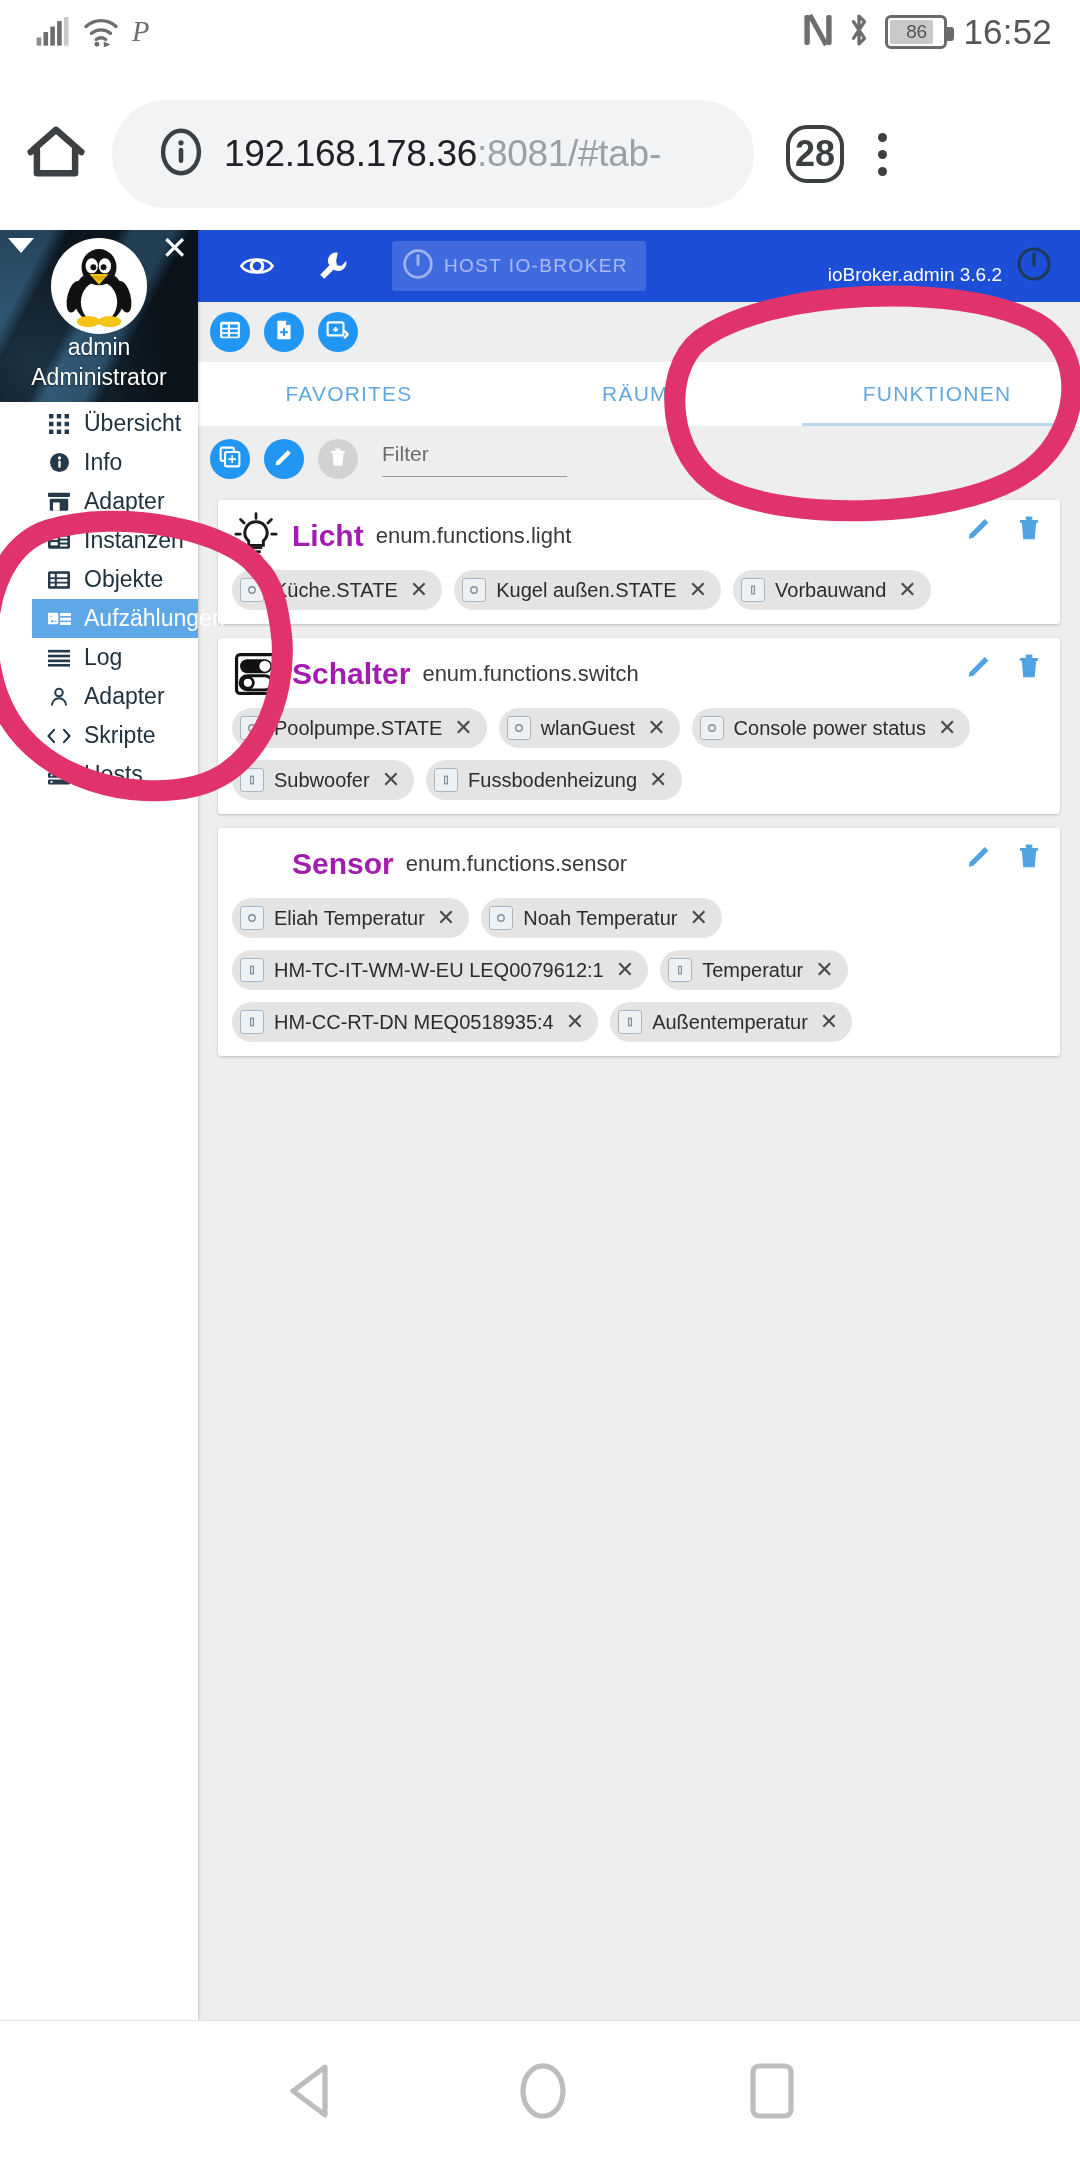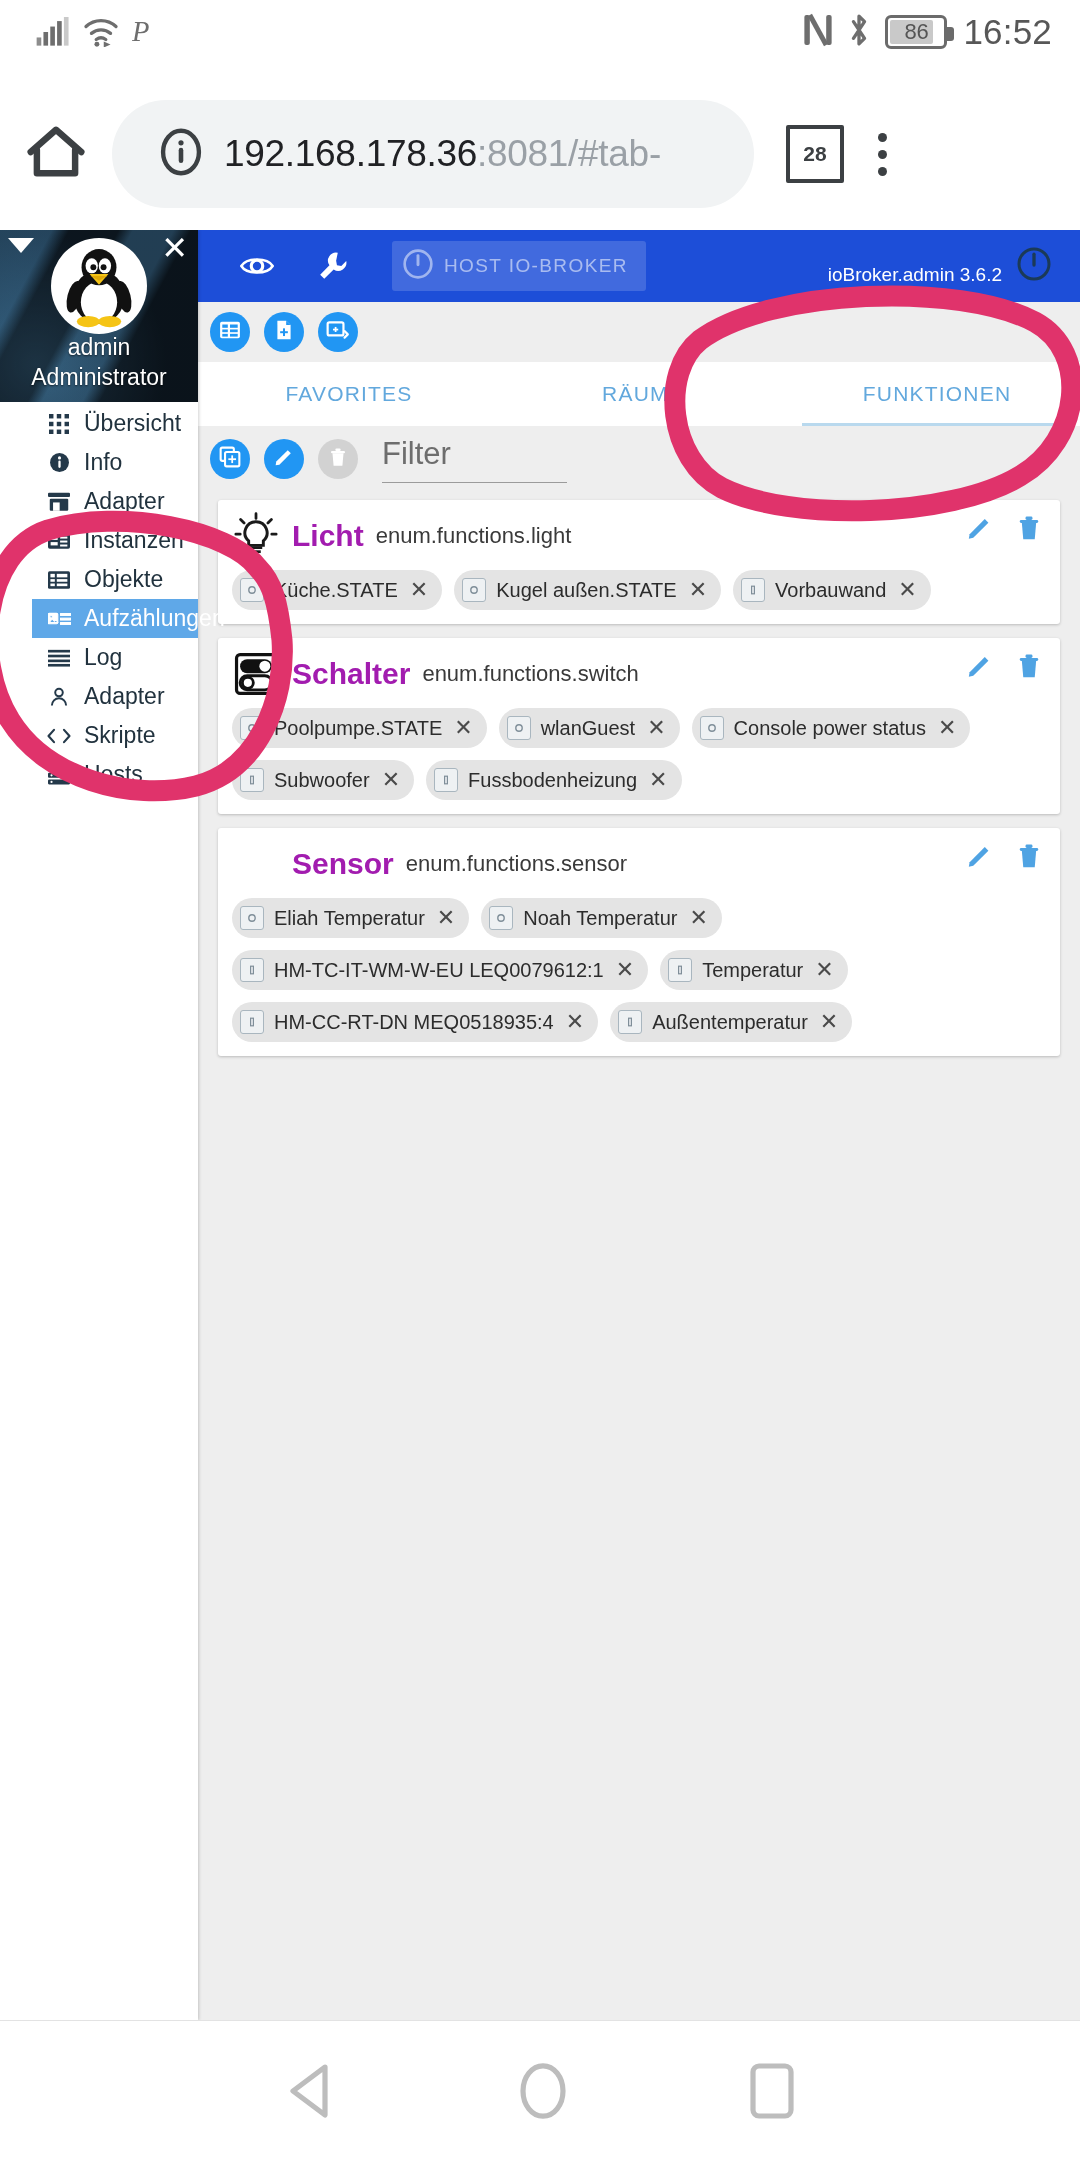--- a/index.html
+++ b/index.html
@@ -26,21 +26,21 @@
     background: #ffffff;
   }
   .battery::after {
     content: ""; position: absolute; right: -10px; top: 9px;
     width: 7px; height: 14px; background: #6b6b6b; border-radius: 0 3px 3px 0;
   }
   .battery .fill {
     position: absolute; left: 2px; top: 2px; bottom: 2px; width: 76%;
     background: #c9c9c9; border-radius: 2px;
   }
-  .battery .lvl { position: relative; font-size: 22px; color: #555; letter-spacing: -.3px; font-weight: 500;}
+  .battery .lvl { position: relative; font-size: 19px; color: #555; letter-spacing: -.3px; font-weight: 500;}
   .sb-clock { font-size: 35px; color: #575757; letter-spacing: .2px; margin-left: 2px; }
 
   
   .browserbar {
     position: absolute; left: 0; top: 78px; width: 1080px; height: 152px;
     background: #ffffff; display: flex; align-items: center;
   }
   .home-btn { width: 112px; display: flex; align-items: center; justify-content: center; }
   .urlbox {
     flex: 0 0 auto; width: 642px; height: 108px; background: #f1f3f4;
@@ -48,22 +48,22 @@
     overflow: hidden;
   }
   .info-ico { margin: 0 18px 0 24px; flex: 0 0 auto; }
   .urltext {
     font-size: 37px; color: #202124; white-space: nowrap; overflow: hidden;
     letter-spacing: -.3px;
   }
   .urltext .dim { color: #9aa0a6; }
   .tabcount {
     margin-left: 32px; width: 58px; height: 58px; border: 4px solid #3c4043;
-    border-radius: 2px; display: flex; align-items: center; justify-content: center;
-    font-size: 21px; font-weight: bold; color: #3c4043;
+    border-radius: 21px; display: flex; align-items: center; justify-content: center;
+    font-size: 36px; font-weight: bold; color: #3c4043;
   }
   .kebab { margin-left: 34px; display: flex; flex-direction: column; gap: 8px; }
   .kebab i { display: block; width: 9px; height: 9px; border-radius: 50%; background: #3c4043; }
 
   
   .viewport {
     position: absolute; left: 0; top: 230px; width: 1080px; height: 1790px;
     background: #eeeeee; overflow: hidden;
   }
 
@@ -142,21 +142,21 @@
     color: #62a8dd; font-size: 21px; letter-spacing: 1.2px; position: relative; margin-left: 8px;
   }
   .tab.active::after {
     content: ""; position: absolute; left: 8px; right: 8px; bottom: 0; height: 3px;
     background: #b9d9ee;
   }
 
   .filterrow { height: 66px; display: flex; align-items: center; gap: 14px; padding-left: 12px; background: #eeeeee; }
   .filter-input {
     margin-left: 10px; width: 185px; border: 0; border-bottom: 1px solid #9b9b9b;
-    background: transparent; font-size: 31px; color: #555; padding-bottom: 10px;
+    background: transparent; font-size: 21px; color: #555; padding-bottom: 10px;
     font-family: "Liberation Sans", sans-serif; outline: none;
   }
   .filter-input::placeholder { color: #6d6d6d; }
 
   .cards { padding: 8px 20px 0 20px; }
   .card {
     background: #ffffff; border-radius: 3px; margin-bottom: 14px;
     box-shadow: 0 1px 3px rgba(0,0,0,.22); padding: 10px 14px 14px 14px; position: relative;
   }
   .card-head { display: flex; align-items: center; gap: 12px; min-height: 52px; }

